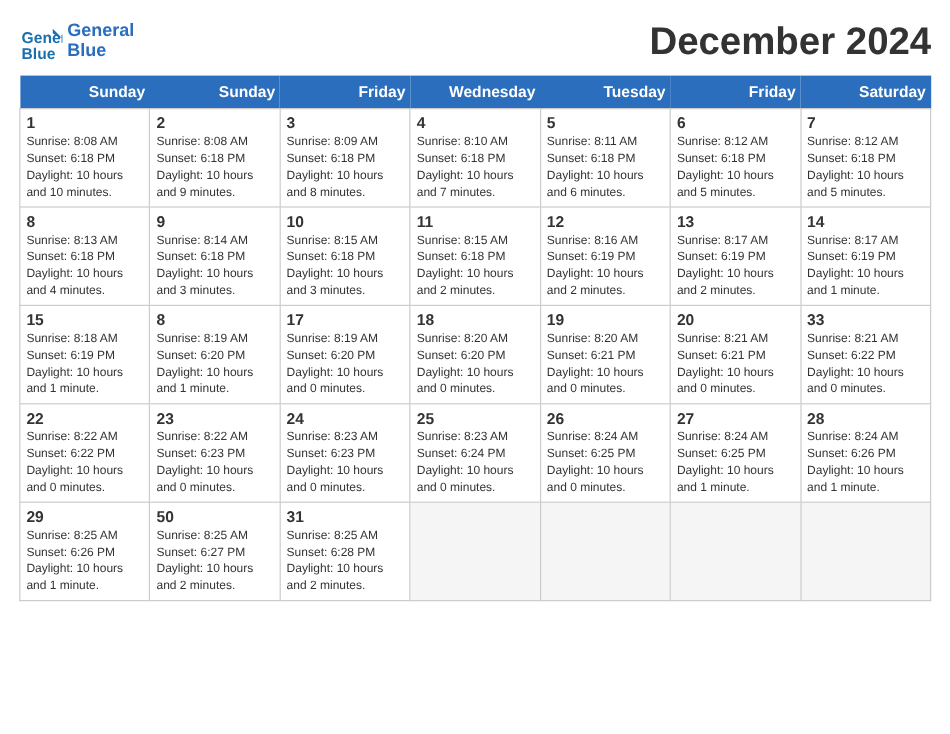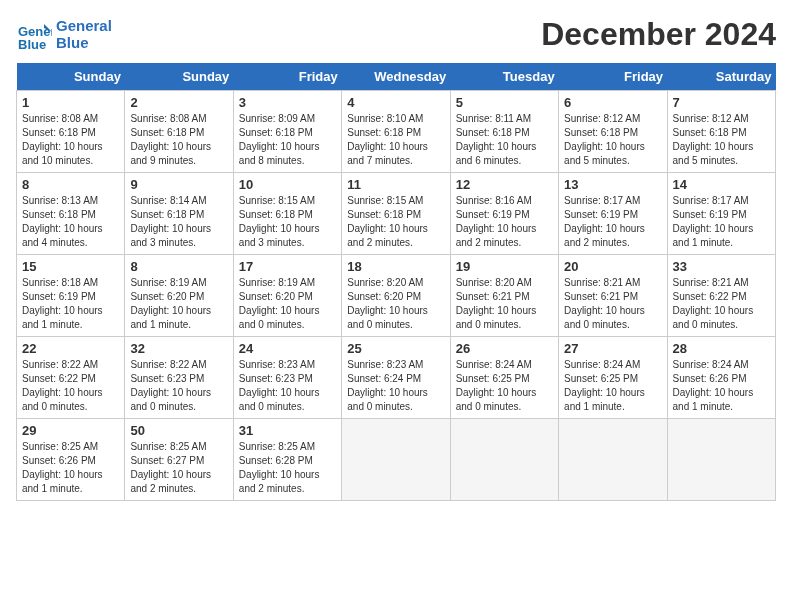--- a/index.html
+++ b/index.html
@@ -290,21 +290,21 @@
       <tr>
         <td>
         <span class="day-num">22</span>
         <div class="day-info">
           Sunrise: 8:22 AM<br>
           Sunset: 6:22 PM<br>
           Daylight: 10 hours and 0 minutes.
         </div>
       </td>
         <td>
-        <span class="day-num">32</span>
+        <span class="day-num">23</span>
         <div class="day-info">
           Sunrise: 8:22 AM<br>
           Sunset: 6:23 PM<br>
           Daylight: 10 hours and 0 minutes.
         </div>
       </td>
         <td>
         <span class="day-num">24</span>
         <div class="day-info">
           Sunrise: 8:23 AM<br>

